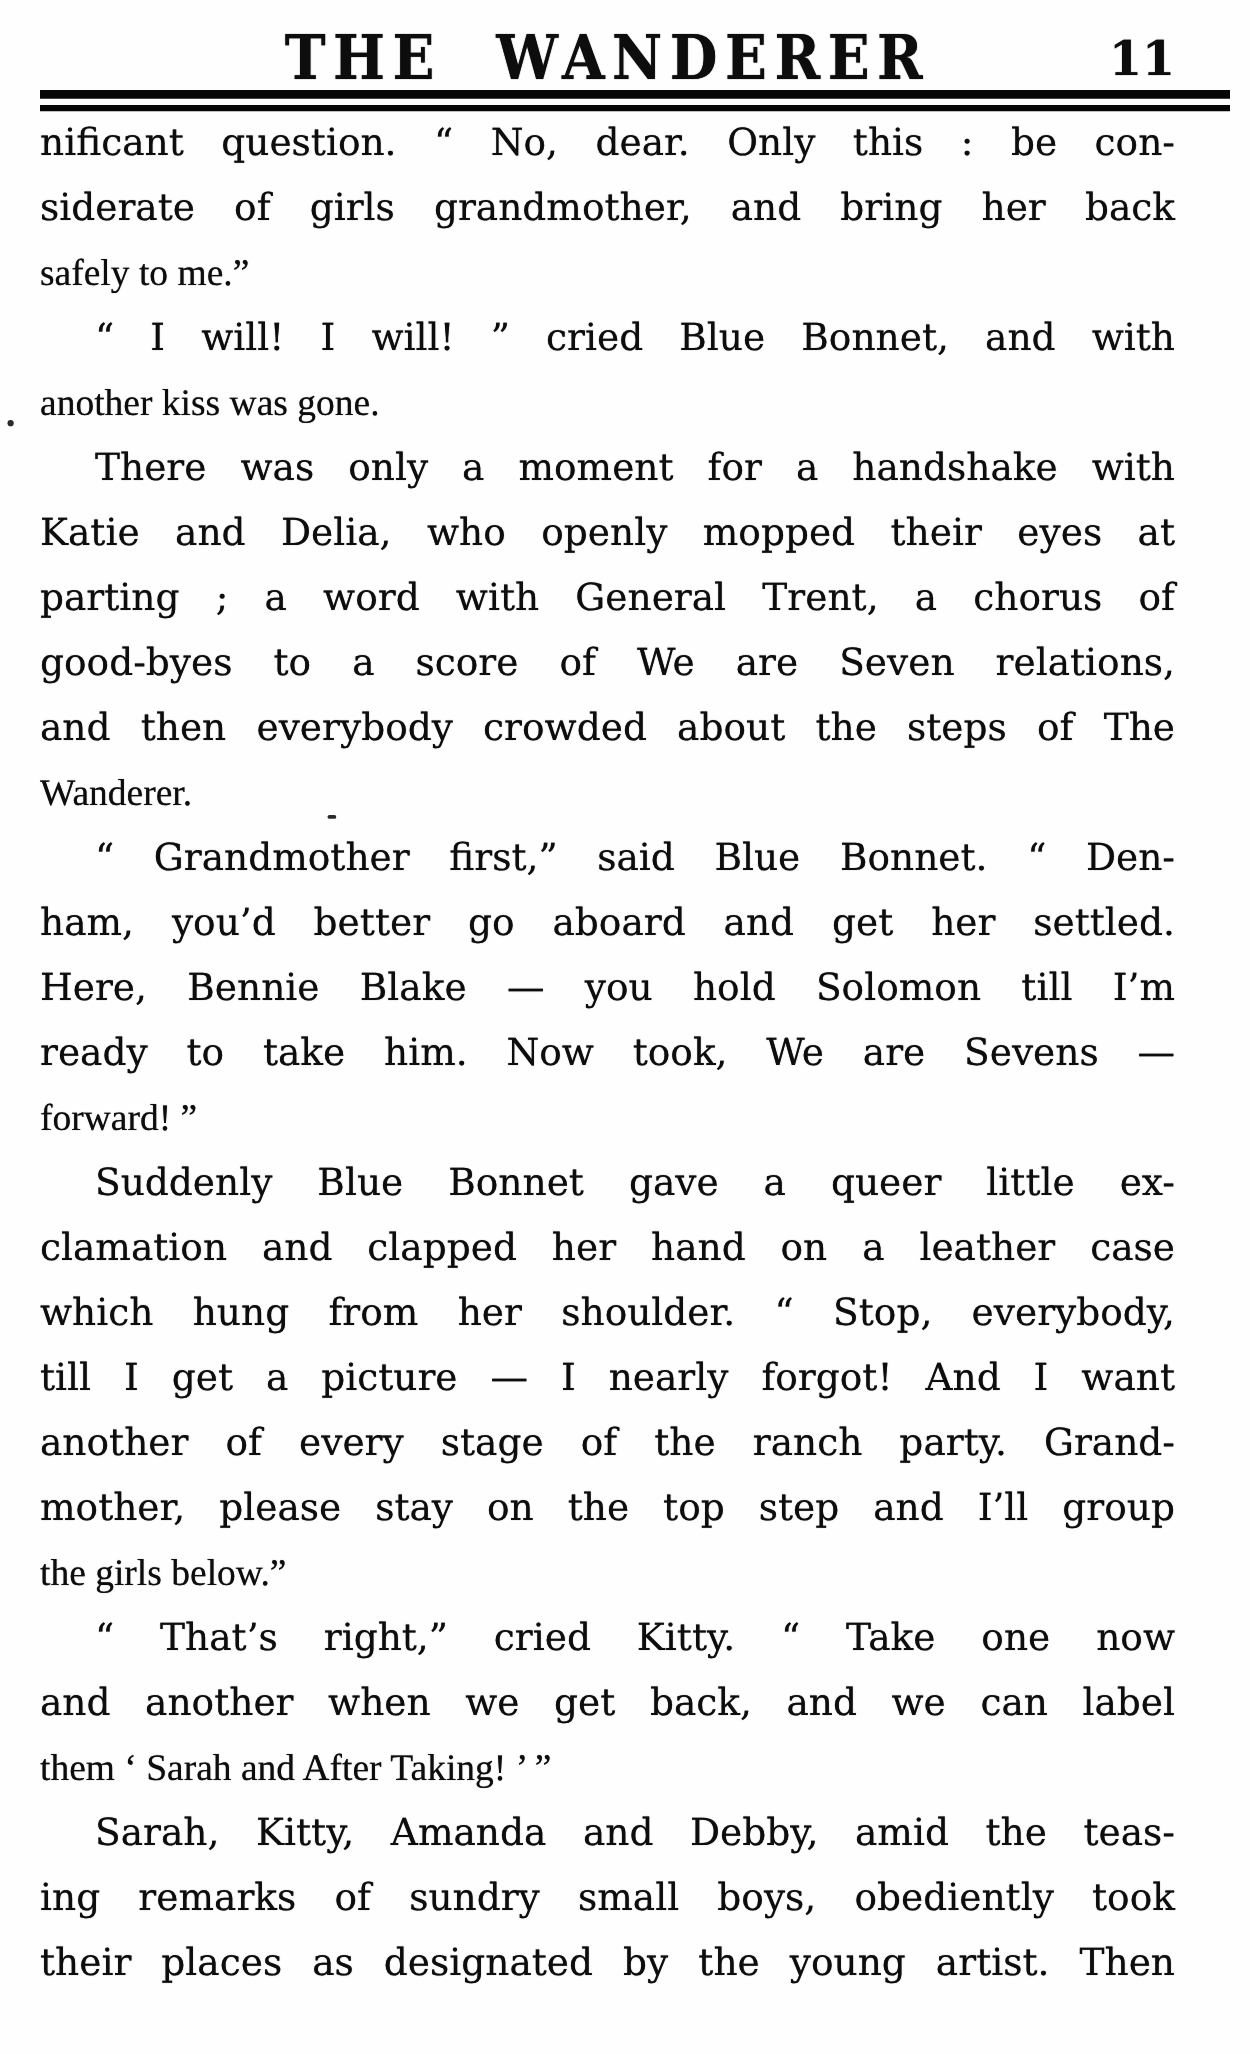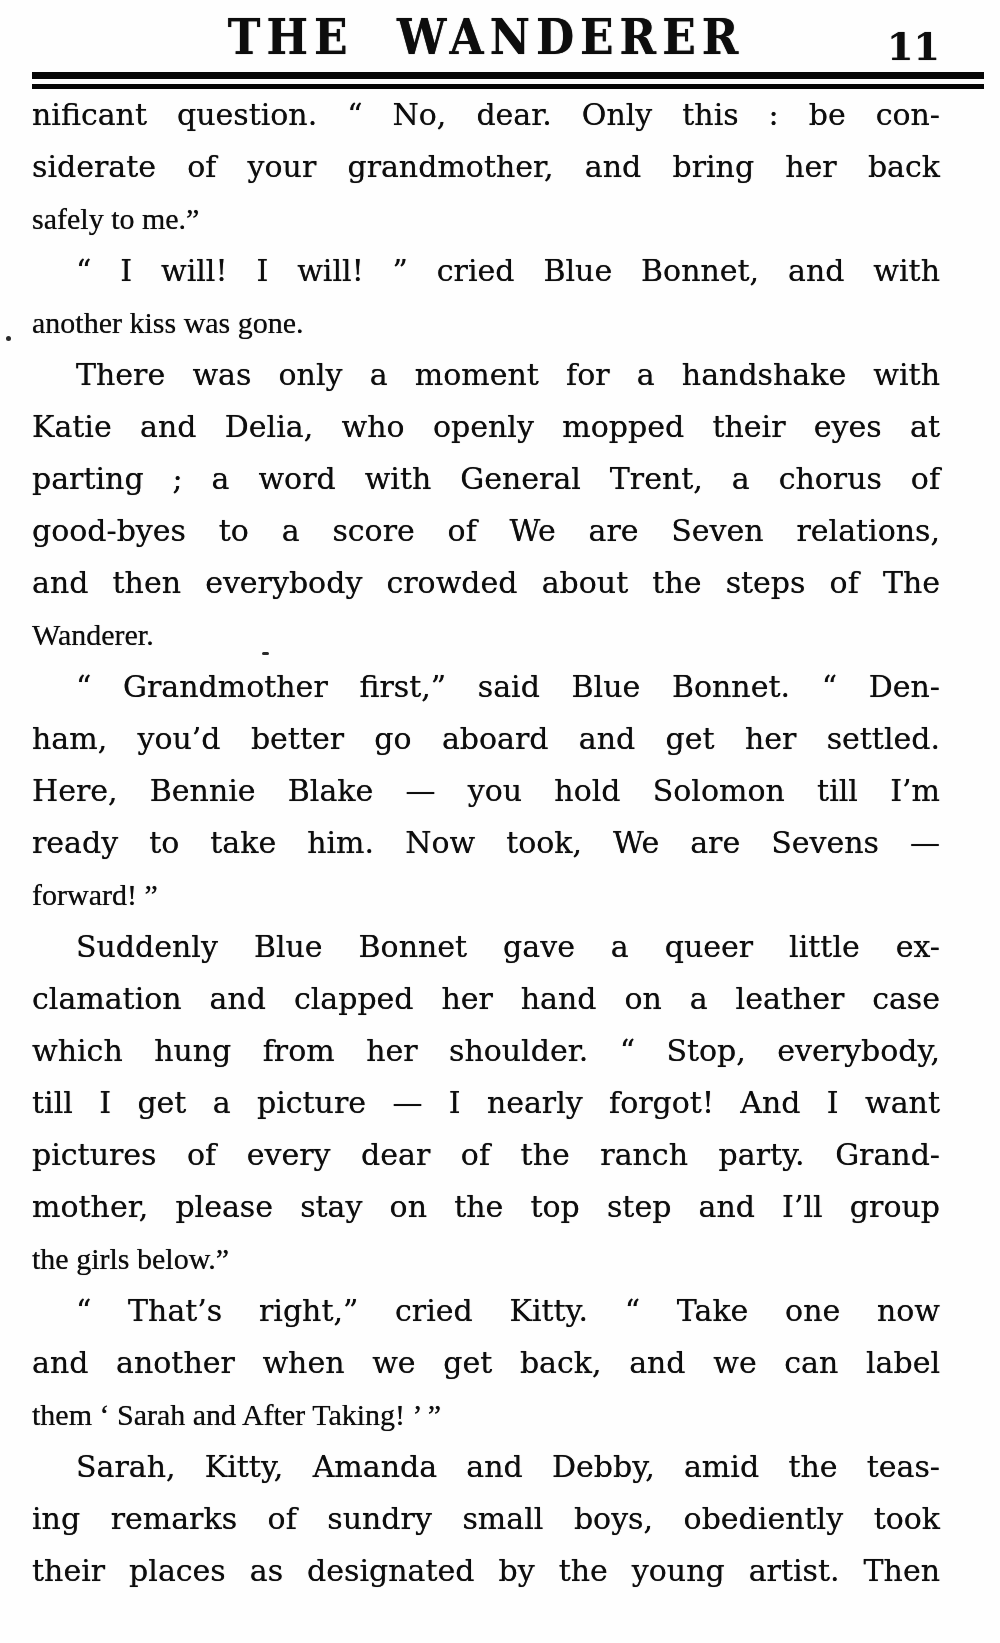--- a/index.html
+++ b/index.html
@@ -12,21 +12,21 @@
     font-family: "DejaVu Serif", serif;
     overflow: hidden;
     position: relative;
   }
   .page { padding: 0 16px 0 32px; }
 
   .header {
     position: relative;
     margin-right: 44px;
     height: 72px;
-    padding-top: 10px;
+    padding-top: 20px;
   }
   .title {
     text-align: center;
     font-size: 44px;
     font-weight: bold;
     letter-spacing: 6px;
     word-spacing: 22px;
     line-height: 62px;
     transform: scaleY(1.12);
     transform-origin: center bottom;
@@ -76,21 +76,21 @@
 
   <div class="header">
     <div class="title">THE WANDERER</div>
     <div class="page-num">11</div>
   </div>
 
   <div class="rule"></div>
 
   <div class="body-text">
     <div class="ln">nificant question.  “ No, dear.  Only this : be con-</div>
-    <div class="ln">siderate of your grandmother, and bring her back</div>
+    <div class="ln">siderate of girls grandmother, and bring her back</div>
     <div class="ln end">safely to me.”</div>
 
     <div class="ln ind">“ I will!  I will! ” cried Blue Bonnet, and with</div>
     <div class="ln end">another kiss was gone.</div>
 
     <div class="ln ind">There was only a moment for a handshake with</div>
     <div class="ln">Katie and Delia, who openly mopped their eyes at</div>
     <div class="ln">parting ; a word with General Trent, a chorus of</div>
     <div class="ln">good-byes to a score of We are Seven relations,</div>
     <div class="ln">and then everybody crowded about the steps of The</div>
@@ -99,21 +99,21 @@
     <div class="ln ind">“ Grandmother first,” said Blue Bonnet.  “ Den-</div>
     <div class="ln">ham, you’d better go aboard and get her settled.</div>
     <div class="ln">Here, Bennie Blake — you hold Solomon till I’m</div>
     <div class="ln">ready to take him.  Now took, We are Sevens —</div>
     <div class="ln end">forward! ”</div>
 
     <div class="ln ind">Suddenly Blue Bonnet gave a queer little ex-</div>
     <div class="ln">clamation and clapped her hand on a leather case</div>
     <div class="ln">which hung from her shoulder.  “ Stop, everybody,</div>
     <div class="ln">till I get a picture — I nearly forgot!  And I want</div>
-    <div class="ln">pictures of every dear of the ranch party.  Grand-</div>
+    <div class="ln">another of every stage of the ranch party.  Grand-</div>
     <div class="ln">mother, please stay on the top step and I’ll group</div>
     <div class="ln end">the girls below.”</div>
 
     <div class="ln ind">“ That’s right,” cried Kitty.  “ Take one now</div>
     <div class="ln">and another when we get back, and we can label</div>
     <div class="ln end">them ‘ Sarah and After Taking! ’ ”</div>
 
     <div class="ln ind">Sarah, Kitty, Amanda and Debby, amid the teas-</div>
     <div class="ln">ing remarks of sundry small boys, obediently took</div>
     <div class="ln">their places as designated by the young artist.  Then</div>

